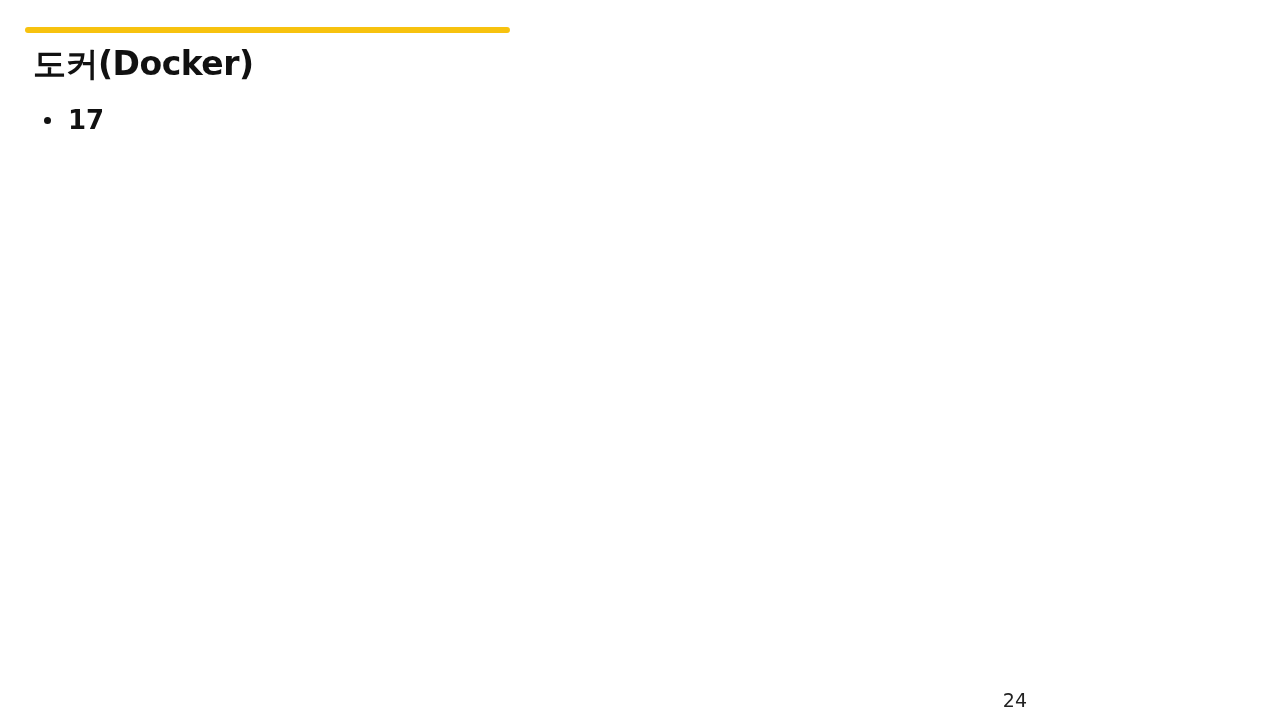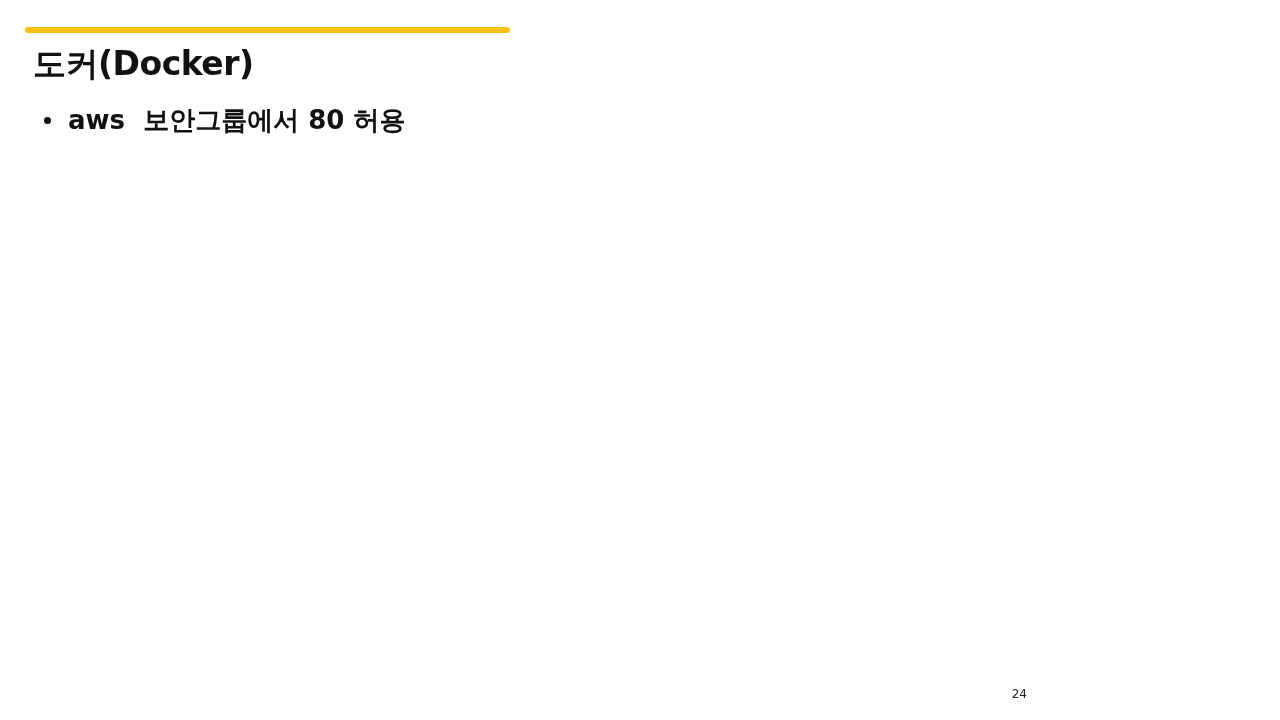--- a/index.html
+++ b/index.html
@@ -61,35 +61,35 @@
       background: #111111;
       margin-left: 4px;
       margin-right: 17px;
     }
     .bullet-text {
       white-space: pre;
     }
     .page-number {
       position: absolute;
       right: 27px;
-      bottom: 19px;
-      font-size: 12px;
+      bottom: 9px;
+      font-size: 19px;
       color: #222222;
       font-family: "DejaVu Sans", "Liberation Sans", sans-serif;
     }
   </style>
 </head>
 <body>
 
 <div class="slide">
   <div class="accent-bar" style="background: rgb(247, 194, 15);"></div>
 
   <div class="title">도커(Docker)</div>
 
   <ul class="bullets">
     <li class="bullet-item">
       <span class="bullet-dot"></span>
-      <span class="bullet-text">aws  보안그룹에서 80 허용</span>
+      <span class="bullet-text">17</span>
     </li>
   </ul>
 
   <div class="page-number">24</div>
 </div>
 
 </body></html>

